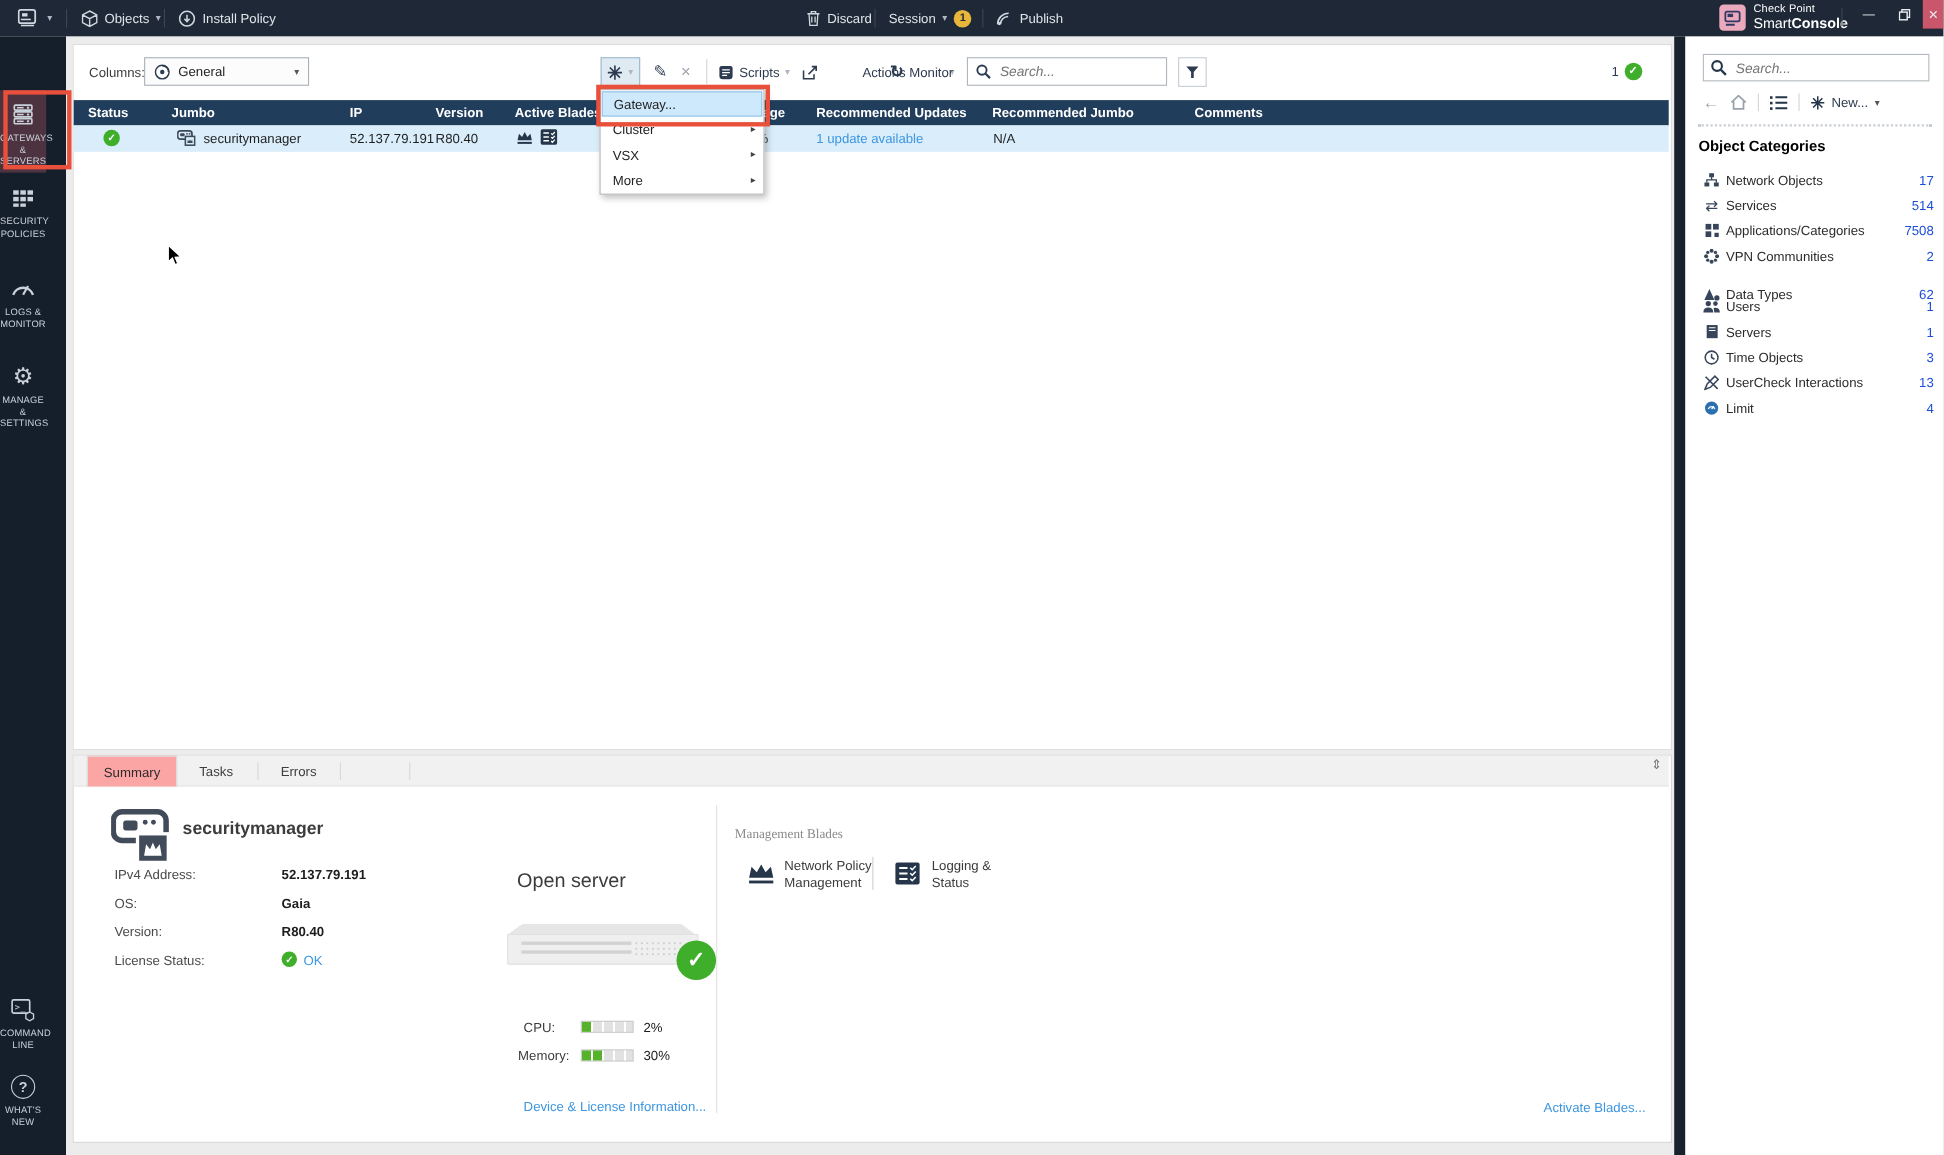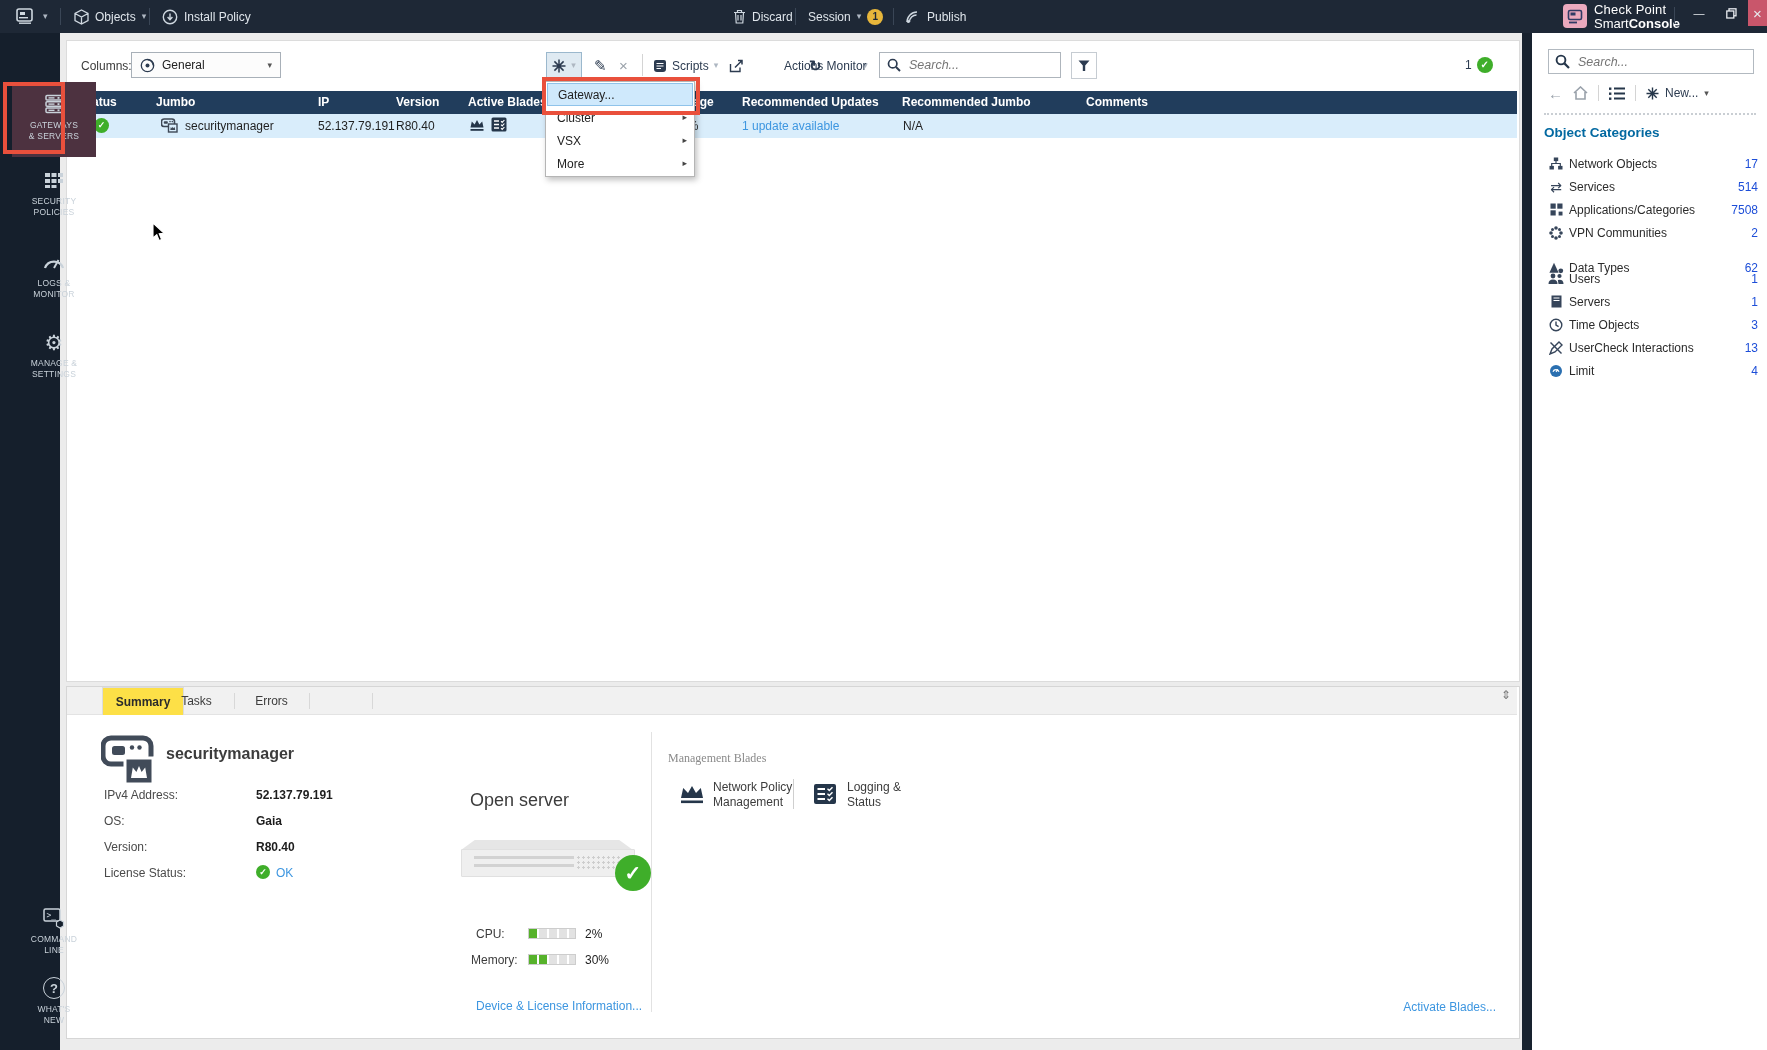--- a/index.html
+++ b/index.html
@@ -12,26 +12,26 @@
   .topbar .tb-item{position:absolute;top:0;height:33px;display:flex;align-items:center;gap:6px;color:#dfe5eb;font-size:12px;}
   .tb-div{position:absolute;top:8px;width:1px;height:17px;background:#3a4656;}
   .caret{font-size:9px;color:#aeb7c2;}
   .badge{width:16px;height:16px;border-radius:50%;background:#e7b63b;color:#1e2836;font-weight:bold;
          font-size:10px;display:flex;align-items:center;justify-content:center;}
   .win-btn{position:absolute;top:0;height:26px;display:flex;align-items:center;justify-content:center;color:#e8ecf0;}
   .close-btn{background:#c9566b;}
   .logo-sq{position:absolute;left:1563px;top:4px;width:24px;height:24px;border-radius:4px;background:#eba9bd;
            display:flex;align-items:center;justify-content:center;}
   .brand{position:absolute;left:1594px;top:3px;line-height:1.1;color:#fff;}
-  .brand .b1{font-size:13px;letter-spacing:.2px;}
+  .brand .b1{font-size:10px;letter-spacing:.2px;}
   .brand .b2{font-size:13px;}
   .brand .b2 b{font-weight:bold;}
   
   .sidebar{position:absolute;left:0;top:33px;width:60px;height:1017px;background:#151f2c;z-index:40;}
-  .side-item{position:absolute;left:12px;width:84px;text-align:center;color:#c9d2da;cursor:default;}
+  .side-item{position:absolute;left:0;width:42px;text-align:center;color:#c9d2da;cursor:default;}
   .side-item .lbl{font-size:8.5px;line-height:1.25;letter-spacing:.2px;margin-top:4px;}
   .side-item.active{background:#4d3240;}
   .side-icon{display:flex;justify-content:center;align-items:center;height:24px;}
   
   .panel-top{position:absolute;left:66px;top:40px;width:1452px;height:640px;background:#fff;border:1px solid #dcdcdc;z-index:5;}
   .panel-bottom{position:absolute;left:66px;top:686px;width:1452px;height:351px;background:#fff;border:1px solid #d6d6d6;z-index:5;}
   
   .tool-lbl{position:absolute;top:18px;color:#3c3c3c;}
   .dd{position:absolute;display:flex;align-items:center;gap:7px;background:#fcfcfc;border:1px solid #a8b0b8;height:26px;padding:0 8px;box-sizing:border-box;}
   .toolbtn{position:absolute;top:11px;height:27px;display:flex;align-items:center;gap:5px;color:#2c3b50;}
@@ -49,39 +49,39 @@
   
   .menu{position:absolute;left:545px;top:81px;width:146px;background:#fff;border:1px solid #b5b5b5;
         box-shadow:2px 3px 6px rgba(0,0,0,.25);z-index:60;padding:1px;}
   .mi{height:23px;display:flex;align-items:center;padding:0 10px;color:#222;position:relative;}
   .mi .sub{position:absolute;right:6px;font-size:9px;color:#444;}
   .mi.hl{background:#cfe9fc;border:1px solid #8fc3ea;box-sizing:border-box;}
   .red-box{position:absolute;border:4px solid #e9503c;z-index:70;background:transparent;}
   
   .tabbar{position:absolute;left:0;top:0;width:1450px;height:27px;background:#f1f1f1;border-bottom:1px solid #e3e3e3;}
   .tab{position:absolute;top:0;height:27px;display:flex;align-items:center;justify-content:center;color:#3c3c3c;}
-  .tab.active{background:#fde047;border:1px solid #dcdcdc;border-bottom:none;font-weight:bold;color:#2b2b2b;margin-left:23px;}
+  .tab.active{background:#fca5a5;border:1px solid #dcdcdc;border-bottom:none;font-weight:normal;color:#2b2b2b;}
   .tab-sep{position:absolute;top:6px;width:1px;height:16px;background:#d8d8d8;}
   .fld-lbl{position:absolute;color:#4a4a4a;}
   .fld-val{position:absolute;font-weight:bold;color:#1d1d1d;}
   .meter{position:absolute;width:46px;height:9px;background:#e2e2e2;border:1px solid #cdcdcd;}
   .meter .fill{height:100%;background:#56b22a;}
   .meter .ticks{position:absolute;inset:0;background:repeating-linear-gradient(90deg,transparent 0 8px,#ffffff 8px 10px);}
   .vdiv{position:absolute;width:1px;background:#e2e2e2;}
   .graytxt{color:#8a8a8a;}
   
   .rightpanel{position:absolute;left:1522px;top:33px;width:245px;height:1017px;background:#fff;
               border-left:10px solid #18222f;box-sizing:border-box;z-index:40;}
   .rp-search{position:absolute;left:16px;top:16px;width:206px;height:25px;border:1px solid #b2b9c0;background:#fff;
              display:flex;align-items:center;gap:6px;padding:0 6px;box-sizing:border-box;}
   .rp-search input{border:none;outline:none;font-style:italic;font-size:12.5px;color:#555;width:160px;
                    font-family:"Liberation Sans",sans-serif;background:transparent;}
   .rp-iconrow{position:absolute;left:16px;top:50px;height:20px;display:flex;align-items:center;gap:10px;color:#2c3b50;}
   .rp-dotted{position:absolute;left:12px;top:80px;width:212px;border-top:2px dotted #c9ced3;}
-  .rp-title{position:absolute;left:12px;top:92px;font-size:13.5px;font-weight:bold;color:#0369a1;}
+  .rp-title{position:absolute;left:12px;top:92px;font-size:13.5px;font-weight:bold;color:#000000;}
   .cat{position:absolute;left:14px;width:212px;height:23px;display:flex;align-items:center;}
   .cat .cic{width:20px;display:flex;justify-content:center;color:#36455a;}
   .cat .clb{margin-left:3px;color:#2b2b2b;}
   .cat .cct{margin-left:auto;color:#1d4ed8;}
   .glyph{line-height:1;}
   svg{display:block;}
 </style>
 </head>
 <body>
 

